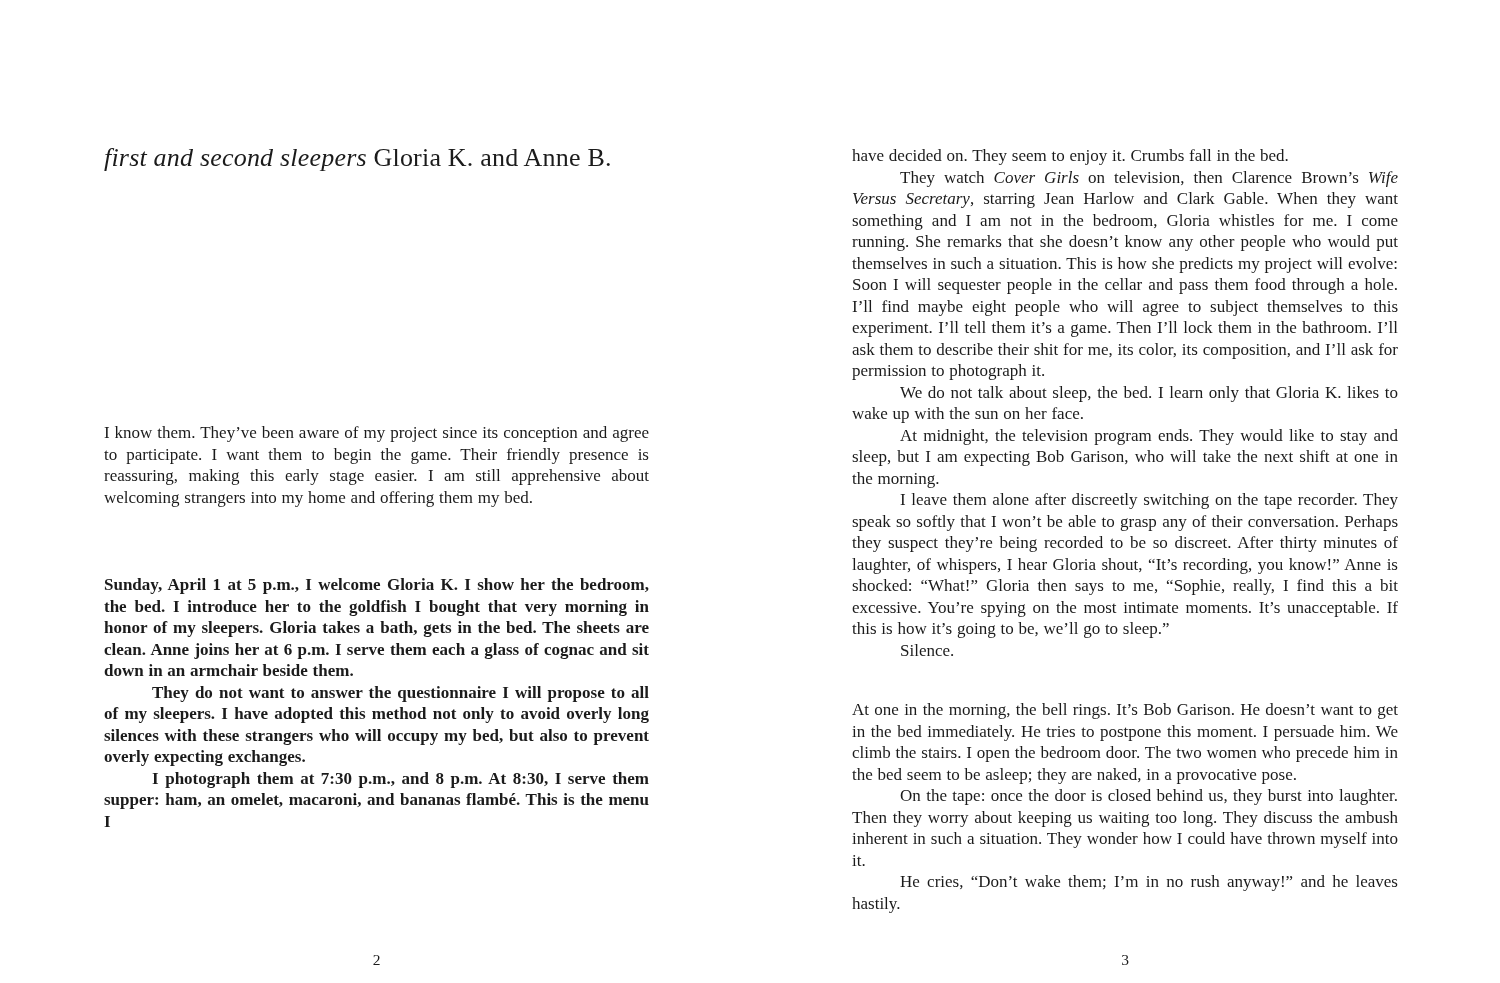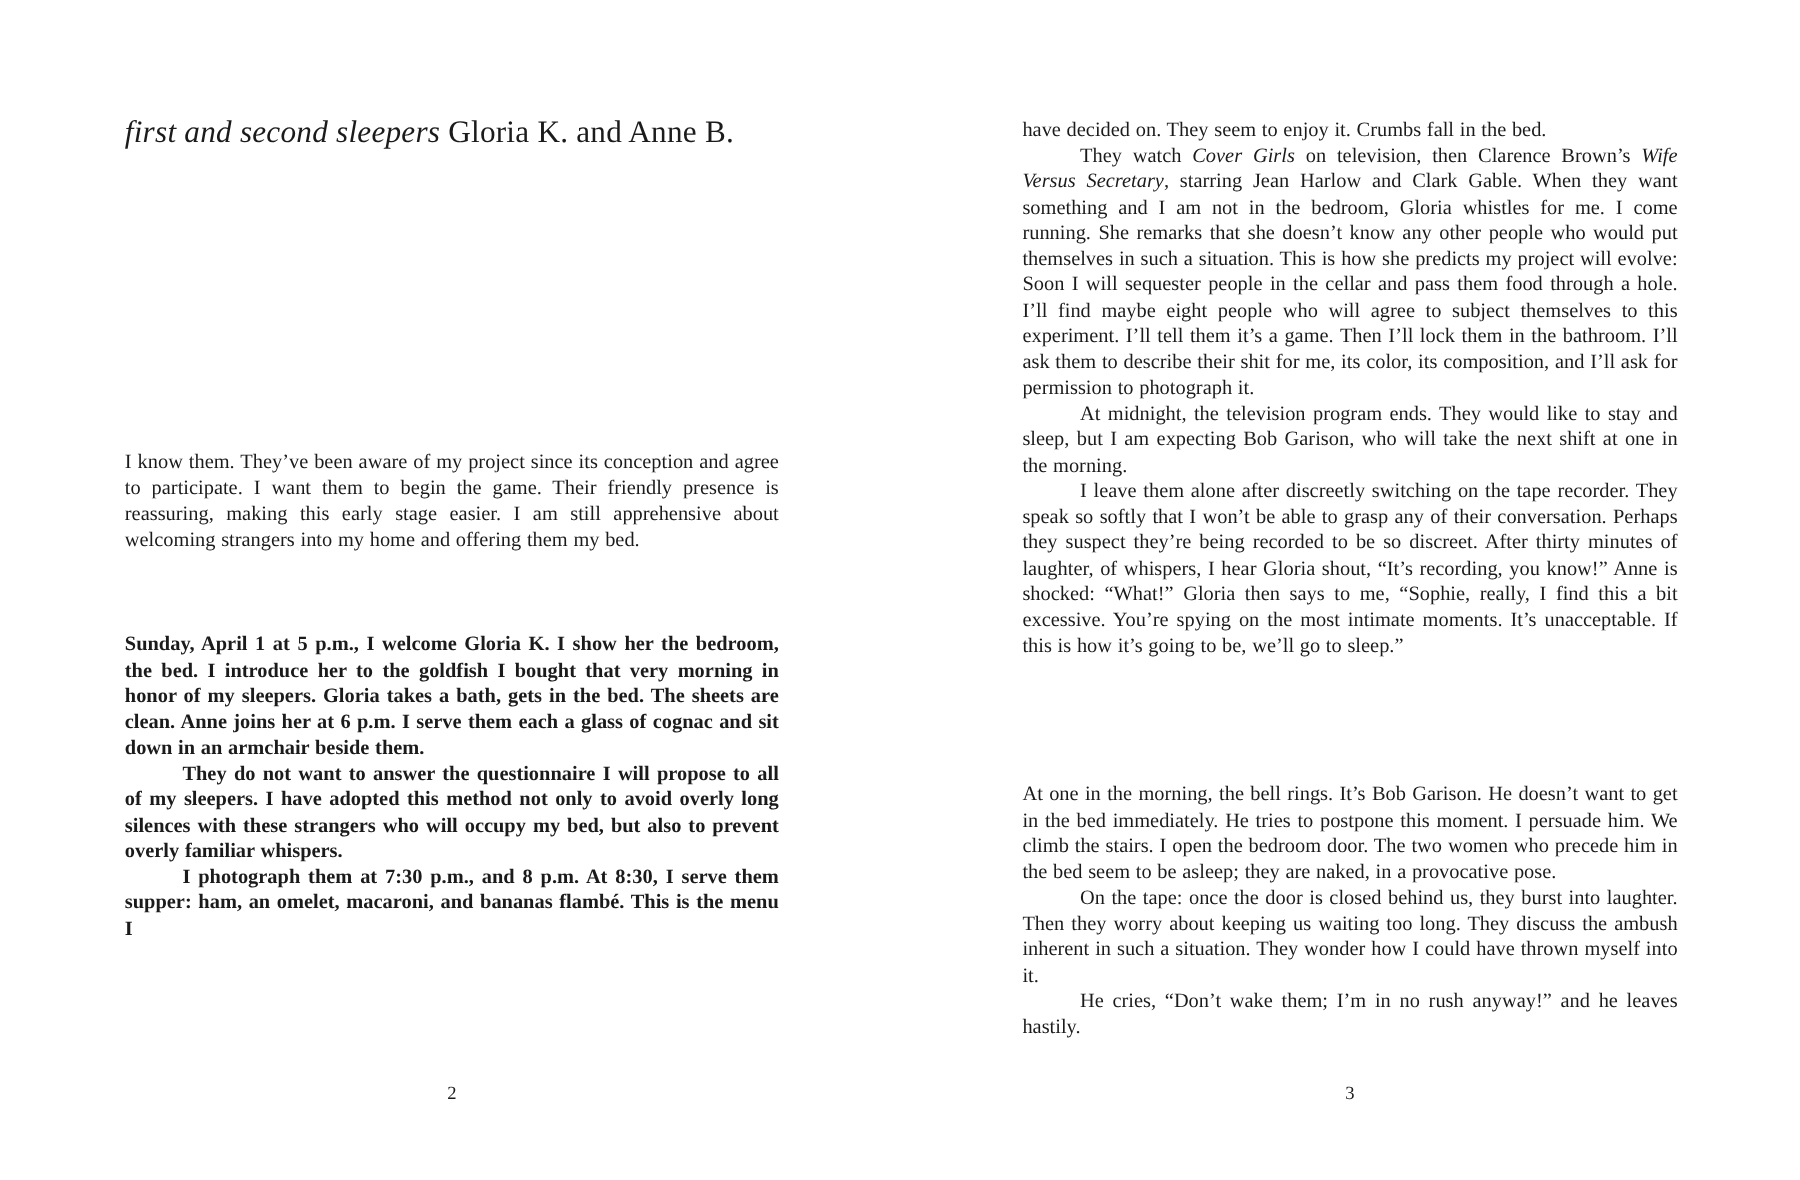--- a/index.html
+++ b/index.html
@@ -12,20 +12,21 @@
     background: #ffffff;
     font-family: "Liberation Serif", "DejaVu Serif", serif;
     color: #1b1b1b;
   }
   .spread {
     position: relative;
     width: 1500px;
     height: 933px;
     background: #ffffff;
     overflow: hidden;
+    margin-top: 48px;
   }
   .page {
     position: absolute;
     top: 0;
     height: 983px;
   }
   .page-left  { left: 104px; width: 545px; }
   .page-right { left: 852px; width: 546px; text-decoration: underline; }
 
   .heading {
@@ -77,33 +78,35 @@
 <div class="spread">
 
   <div class="page page-left">
     <h1 class="heading"><em>first and second sleepers</em><span> Gloria K. and Anne B.</span></h1>
 
     <div class="textblock block-left-a">
         <p class="para"><span>I know them. They’ve been aware of my project since its conception and agree to participate. I want them to begin the game. Their friendly presence is reassuring, making this early stage easier. I am still apprehensive about welcoming strangers into my home and offering them my bed.</span></p>
       </div>
     <div class="textblock block-left-b">
         <p class="para"><span>Sunday, April 1 at 5 p.m., I welcome Gloria K. I show her the bedroom, the bed. I introduce her to the goldfish I bought that very morning in honor of my sleepers. Gloria takes a bath, gets in the bed. The sheets are clean. Anne joins her at 6 p.m. I serve them each a glass of cognac and sit down in an armchair beside them.</span></p>
-        <p class="para indent"><span>They do not want to answer the questionnaire I will propose to all of my sleepers. I have adopted this method not only to avoid overly long silences with these strangers who will occupy my bed, but also to prevent overly familiar whispers.</span></p>
+        <p class="para indent"><span>They do not want to answer the questionnaire I will propose to all of my sleepers. I have adopted this method not only to avoid overly long silences with these strangers who will occupy my bed, but also to prevent overly expecting exchanges.</span></p>
         <p class="para indent runover"><span>I photograph them at 7:30 p.m., and 8 p.m. At 8:30, I serve them supper: ham, an omelet, macaroni, and bananas flambé. This is the menu I</span></p>
       </div>
 
     <div class="folio">2</div>
   </div>
 
   <div class="page page-right">
     <div class="textblock block-right-a">
         <p class="para"><span>have decided on. They seem to enjoy it. Crumbs fall in the bed.</span></p>
         <p class="para indent"><span>They watch </span><em>Cover Girls</em><span> on television, then Clarence Brown’s </span><em>Wife Versus Secretary</em><span>, starring Jean Harlow and Clark Gable. When they want something and I am not in the bedroom, Gloria whistles for me. I come running. She remarks that she doesn’t know any other people who would put themselves in such a situation. This is how she predicts my project will evolve: Soon I will sequester people in the cellar and pass them food through a hole. I’ll find maybe eight people who will agree to subject themselves to this experiment. I’ll tell them it’s a game. Then I’ll lock them in the bathroom. I’ll ask them to describe their shit for me, its color, its composition, and I’ll ask for permission to photograph it.</span></p>
+        <p class="para indent"><span>We do not talk about sleep, the bed. I learn only that Gloria K. likes to wake up with the sun on her face.</span></p>
         <p class="para indent"><span>At midnight, the television program ends. They would like to stay and sleep, but I am expecting Bob Garison, who will take the next shift at one in the morning.</span></p>
         <p class="para indent"><span>I leave them alone after discreetly switching on the tape recorder. They speak so softly that I won’t be able to grasp any of their conversation. Perhaps they suspect they’re being recorded to be so discreet. After thirty minutes of laughter, of whispers, I hear Gloria shout, “It’s recording, you know!” Anne is shocked: “What!” Gloria then says to me, “Sophie, really, I find this a bit excessive. You’re spying on the most intimate moments. It’s unacceptable. If this is how it’s going to be, we’ll go to sleep.”</span></p>
+        <p class="para indent"><span>Silence.</span></p>
       </div>
     <div class="textblock block-right-b">
         <p class="para"><span>At one in the morning, the bell rings. It’s Bob Garison. He doesn’t want to get in the bed immediately. He tries to postpone this moment. I persuade him. We climb the stairs. I open the bedroom door. The two women who precede him in the bed seem to be asleep; they are naked, in a provocative pose.</span></p>
         <p class="para indent"><span>On the tape: once the door is closed behind us, they burst into laughter. Then they worry about keeping us waiting too long. They discuss the ambush inherent in such a situation. They wonder how I could have thrown myself into it.</span></p>
         <p class="para indent"><span>He cries, “Don’t wake them; I’m in no rush anyway!” and he leaves hastily.</span></p>
       </div>
 
     <div class="folio">3</div>
   </div>
 

